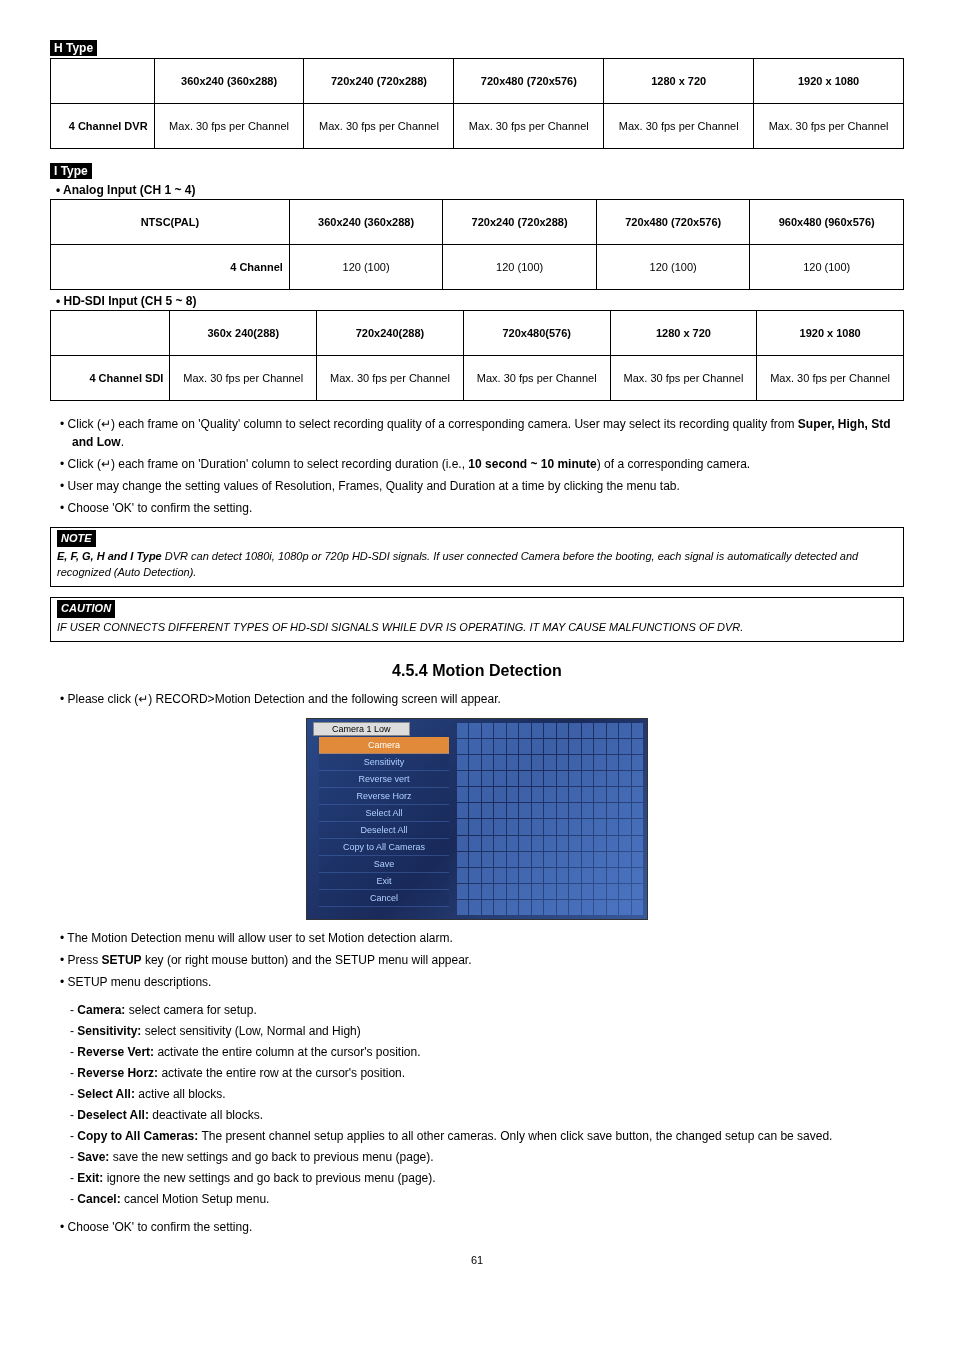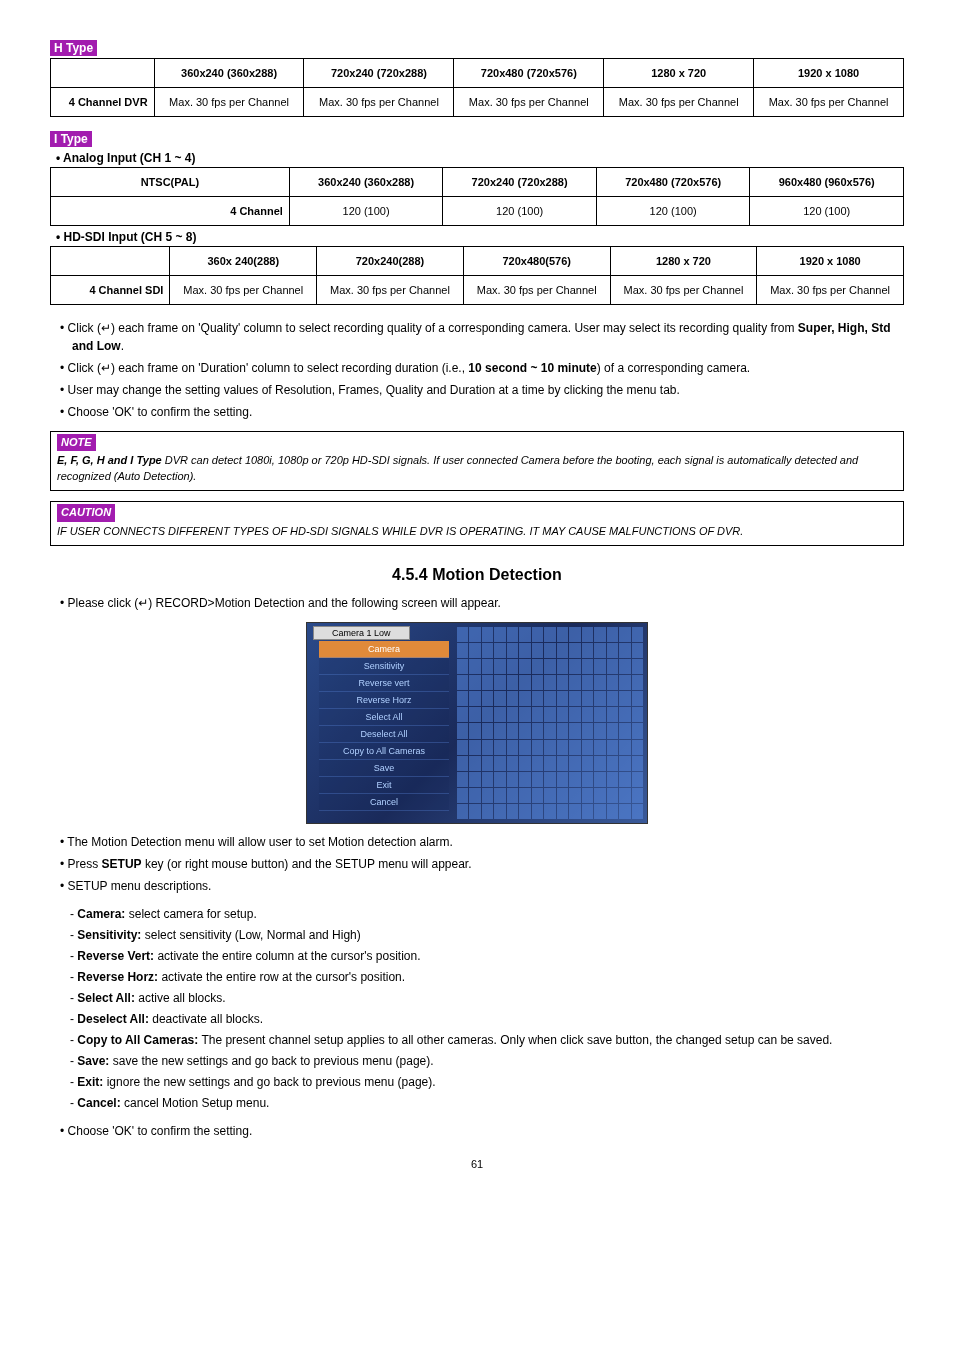--- a/index.html
+++ b/index.html
@@ -5,35 +5,35 @@
   body {
     font-family: Arial, sans-serif;
     font-size: 12px;
     color: #000;
     background: #fff;
     margin: 0;
     padding: 40px 50px;
     width: 854px;
   }
   .black-label {
-    background: #a21caf;
+    background: #000000;
     color: #fff;
     font-weight: bold;
     padding: 1px 4px;
     display: inline-block;
   }
   table {
     border-collapse: collapse;
     width: 100%;
     margin-top: 2px;
     margin-bottom: 14px;
   }
   th, td {
     border: 1px solid #000;
-    padding: 8px 6px;
+    padding: 16px 6px;
     text-align: center;
     font-size: 11px;
   }
   th {
     font-weight: bold;
   }
   .row-label {
     font-weight: bold;
     text-align: right;
   }

